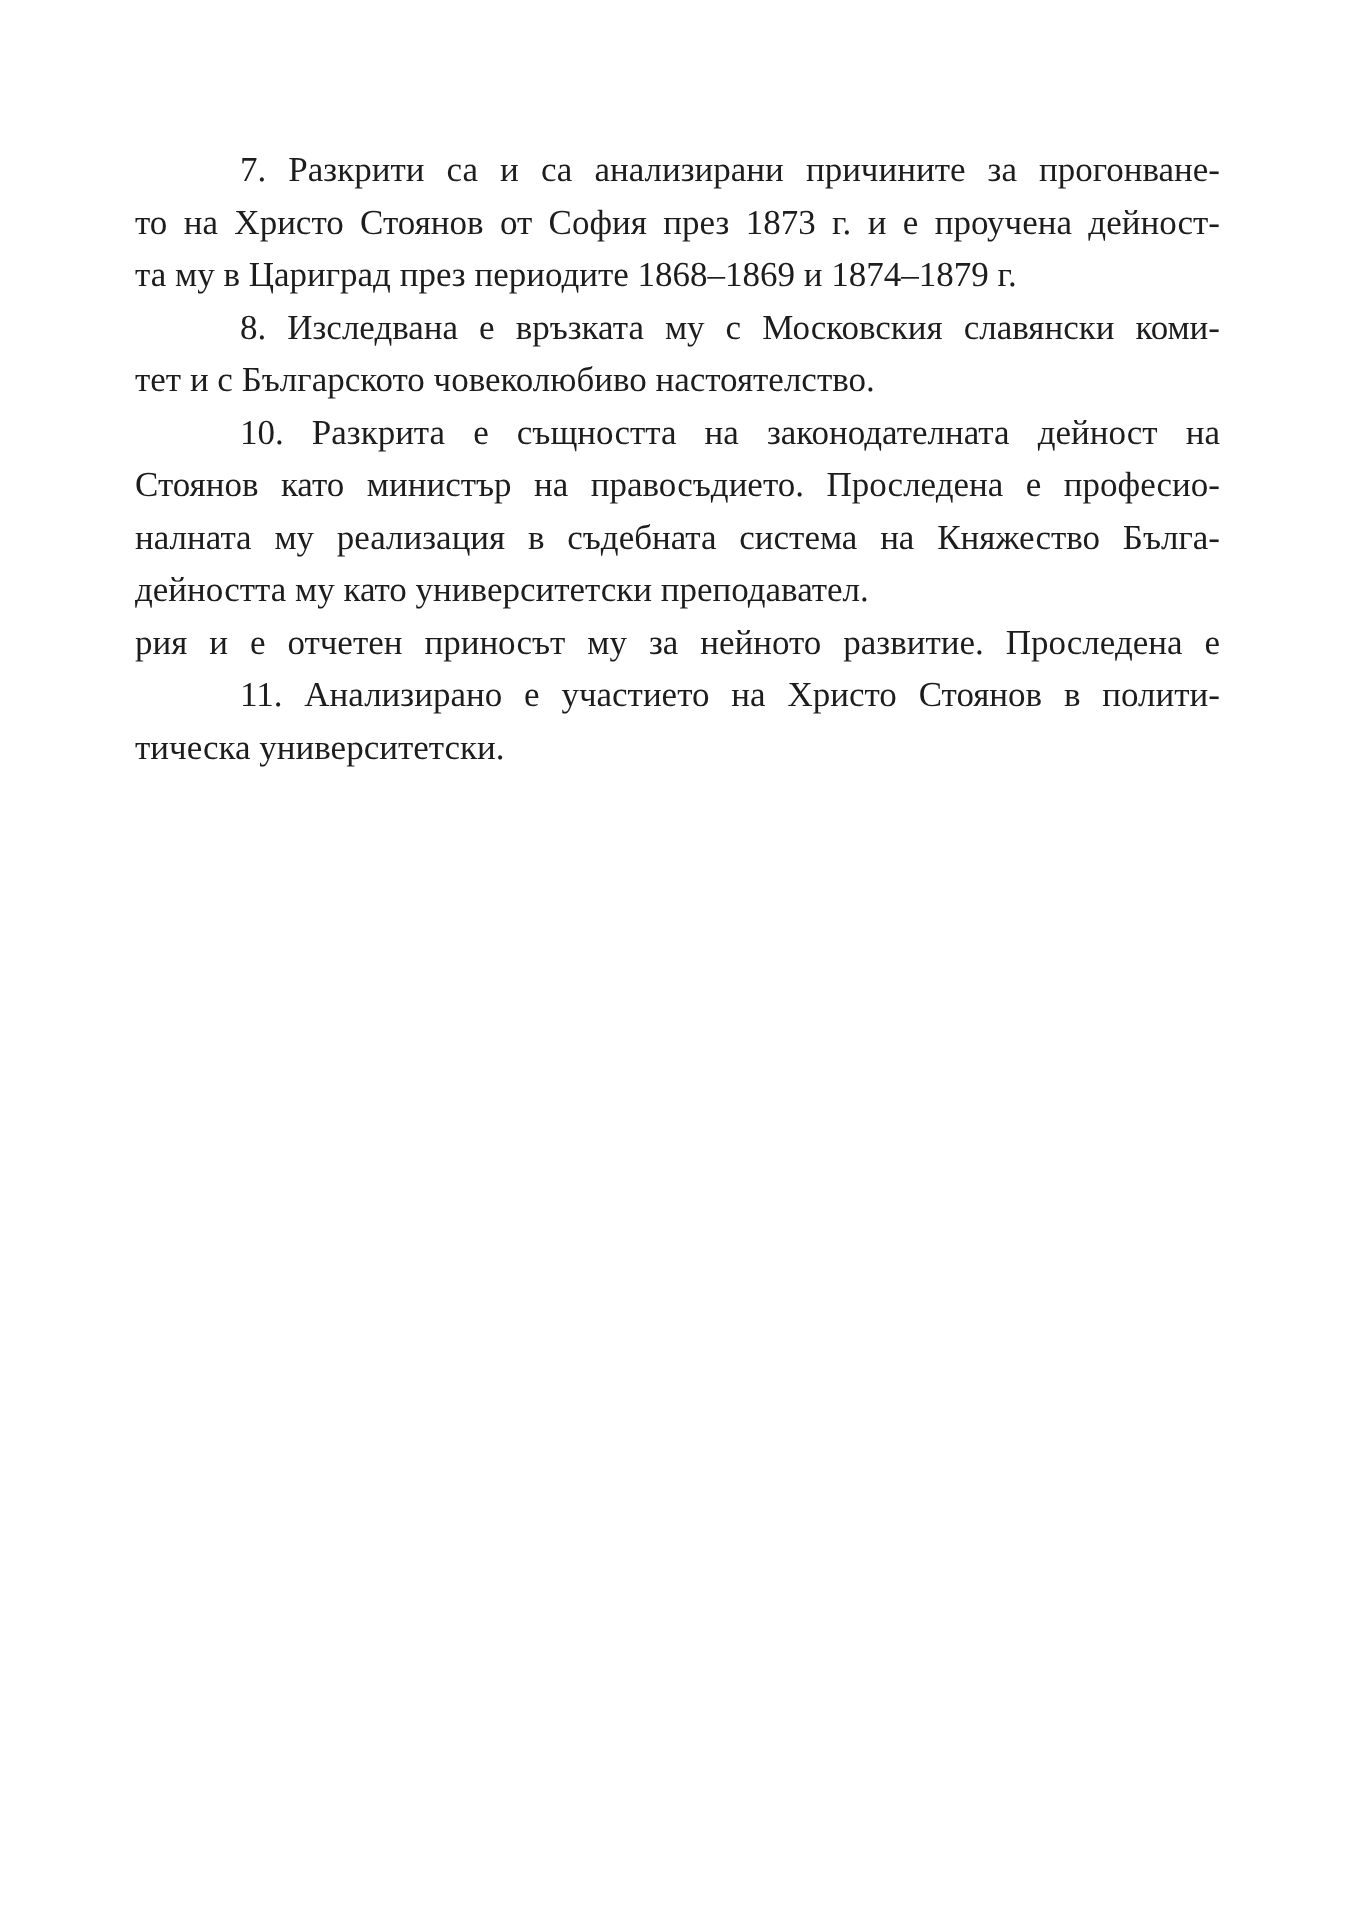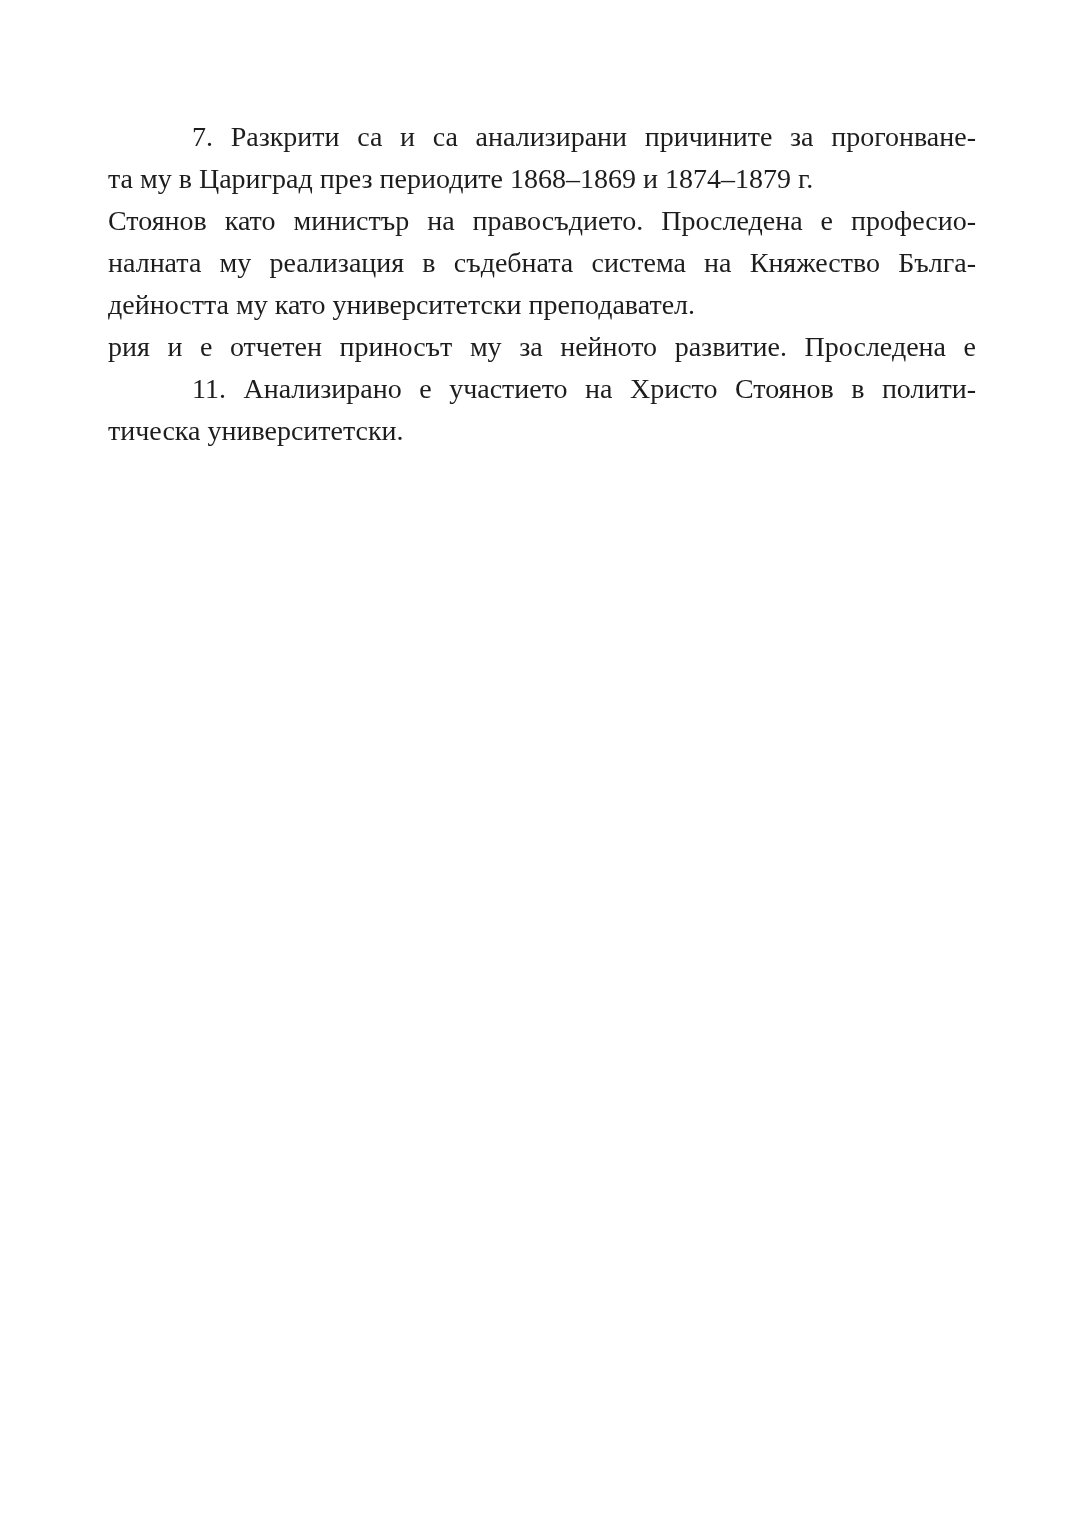--- a/index.html
+++ b/index.html
@@ -47,23 +47,29 @@
     margin-left: 47px;
   }
 </style>
 </head>
 <body>
 
 <div class="page">
   <div class="text-block">
       <div class="paragraph">
         <div class="line first">7. Разкрити са и са анализирани причините за прогонване-</div>
+        <div class="line">то на Христо Стоянов от София през 1873 г. и е проучена дейност-</div>
         <div class="line last">та му в Цариград през периодите 1868–1869 и 1874–1879 г.</div>
       </div>
       <div class="paragraph">
+        <div class="line first">8. Изследвана е връзката му с Московския славянски коми-</div>
+        <div class="line last">тет и с Българското човеколюбиво настоятелство.</div>
+      </div>
+      <div class="paragraph">
+        <div class="line first">10. Разкрита е същността на законодателната дейност на</div>
         <div class="line">Стоянов като министър на правосъдието. Проследена е професио-</div>
         <div class="line">налната му реализация в съдебната система на Княжество Бълга-</div>
         <div class="line last">дейността му като университетски преподавател.</div>
         <div class="line">рия и е отчетен приносът му за нейното развитие. Проследена е</div>
       </div>
       <div class="paragraph">
         <div class="line first">11. Анализирано е участието на Христо Стоянов в полити-</div>
         <div class="line last">тическа университетски.</div>
       </div>
     </div>

